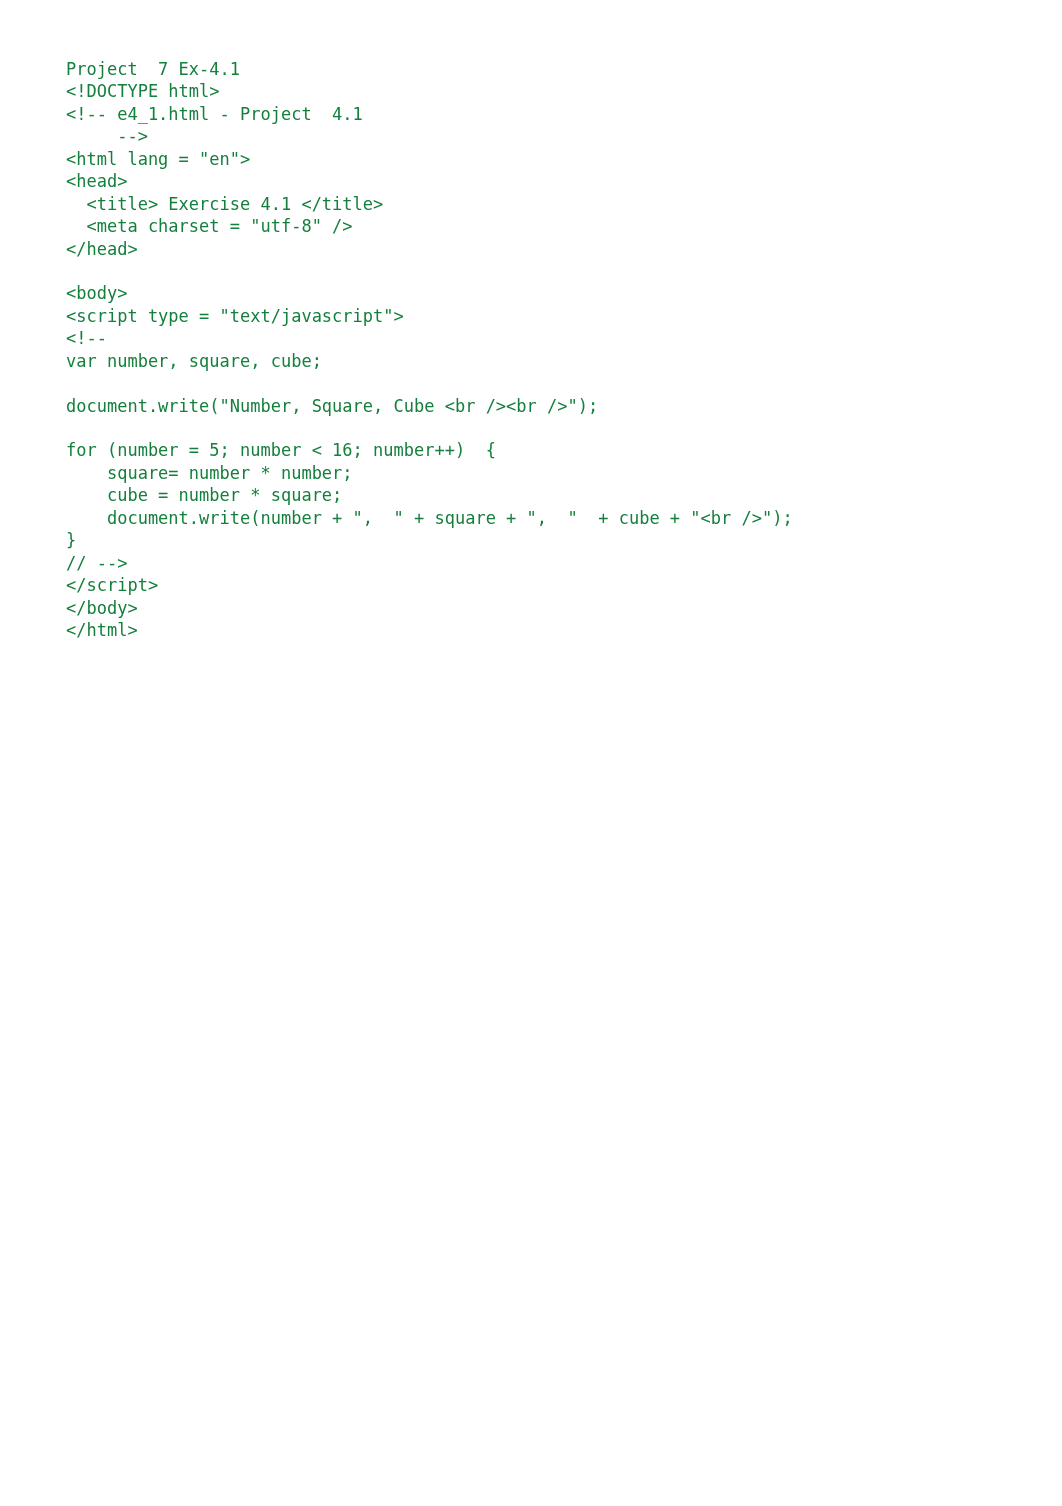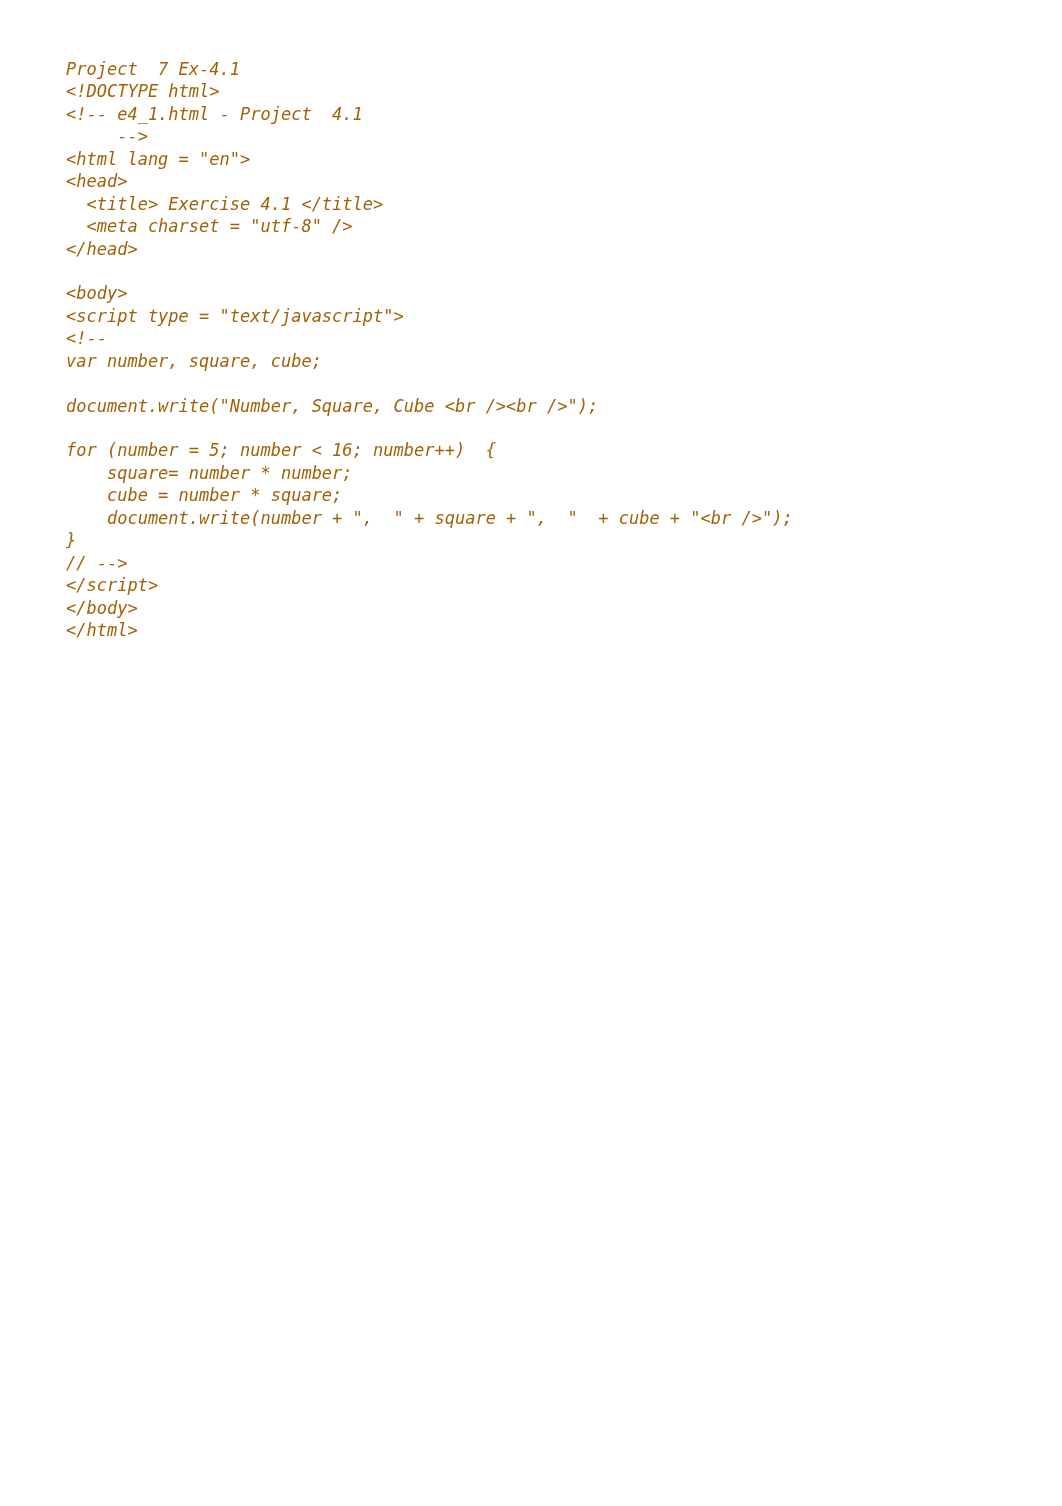--- a/index.html
+++ b/index.html
@@ -10,23 +10,22 @@
   body {
     width: 1062px;
     height: 1506px;
     box-sizing: border-box;
   }
   .page {
     padding: 58px 16px 0 66px;
     font-family: "DejaVu Sans Mono", "Menlo", "Consolas", "Liberation Mono", monospace;
     font-size: 17px;
     line-height: 1.32;
-    color: #a16207;
+    color: #15803d;
     white-space: pre;
-    font-style: italic;
   }
 </style>
 </head>
 <body>
 
 <div class="page"><span>Project  7 Ex-4.1
 &lt;!DOCTYPE html&gt;
 &lt;!-- e4_1.html - Project  4.1
      --&gt;
 &lt;html lang = "en"&gt;

